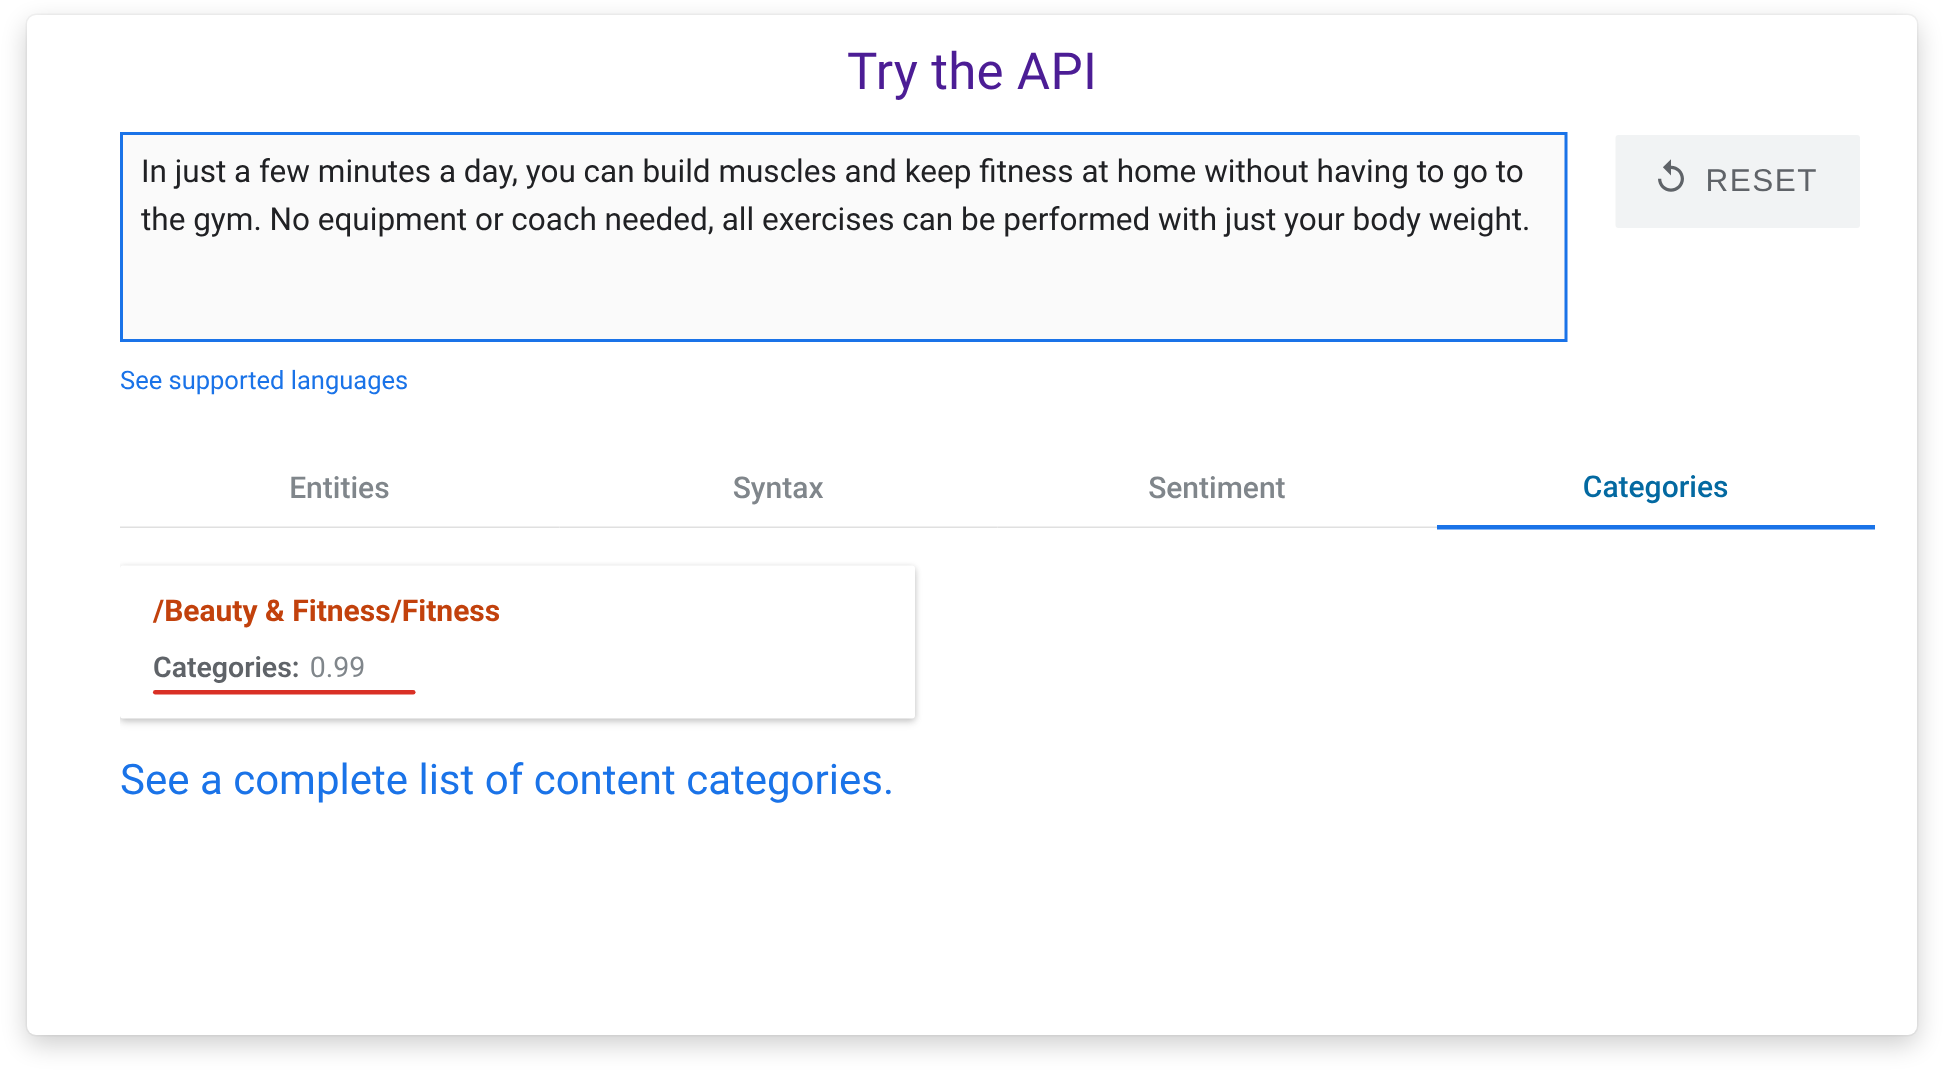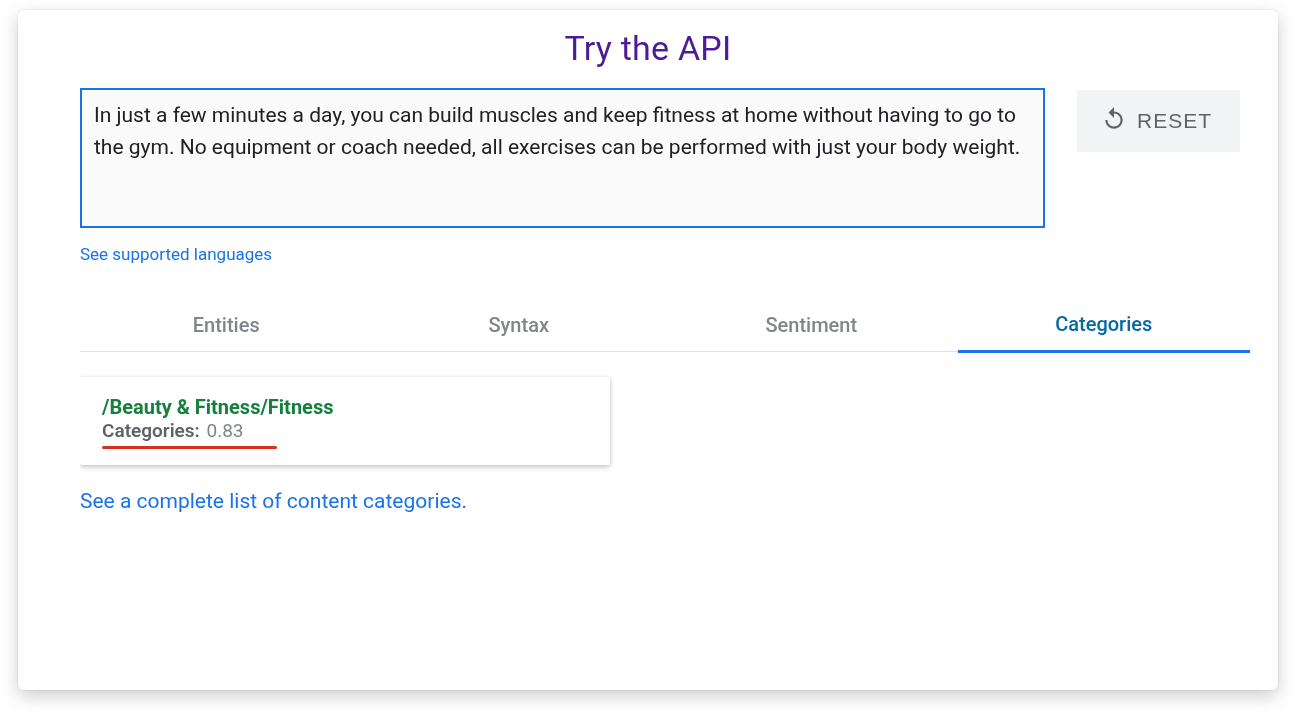--- a/index.html
+++ b/index.html
@@ -112,39 +112,39 @@
     width: 530px;
     background: #ffffff;
     box-shadow: 0 1px 4px rgba(0,0,0,0.18), 0 3px 6px rgba(0,0,0,0.10);
     border-radius: 2px;
     padding: 18px 22px 16px 22px;
     margin-bottom: 24px;
   }
   .cat-path {
     font-size: 20px;
     font-weight: 700;
-    color: #15803d;
-    margin-bottom: 0;
+    color: #c2410c;
+    margin-bottom: 14px;
   }
   .conf-line {
     font-size: 19px;
     color: #5f6368;
   }
   .conf-label { font-weight: 600; color:#5f6368; }
   .conf-val { color: #80868b; font-weight: 400; margin-left: 2px; }
   .underline-annot {
     height: 3px;
     background: #d93025;
     width: 175px;
     margin-top: 4px;
     border-radius: 2px;
   }
   .all-cats-link {
     color: #1a73e8;
-    font-size: 21px;
+    font-size: 28px;
     text-decoration: none;
     cursor: pointer;
   }
   
   .results::-webkit-scrollbar { height: 14px; width: 14px; }
   .results::-webkit-scrollbar-track { background: #f1f1f1; }
   .results::-webkit-scrollbar-thumb { background: #c7c7c7; }
   textarea.input::-webkit-scrollbar { width: 16px; }
   textarea.input::-webkit-scrollbar-track { background: #f0f0f0; }
   textarea.input::-webkit-scrollbar-thumb { background: #c0c0c0; }
@@ -181,21 +181,21 @@
       <div class="tab">Syntax</div>
       <div class="tab">Sentiment</div>
       <div class="tab active">Categories</div>
     </div>
 
     <div class="results">
       <div class="category-card">
         <div class="cat-path">/Beauty &amp; Fitness/Fitness</div>
         <div class="conf-line">
           <span class="conf-label">Categories:</span>
-          <span class="conf-val">0.83</span>
+          <span class="conf-val">0.99</span>
         </div>
         <div class="underline-annot"></div>
       </div>
       <a class="all-cats-link">See a complete list of content categories.</a>
     </div>
 
   </div>
 </div>
 
 </body></html>

